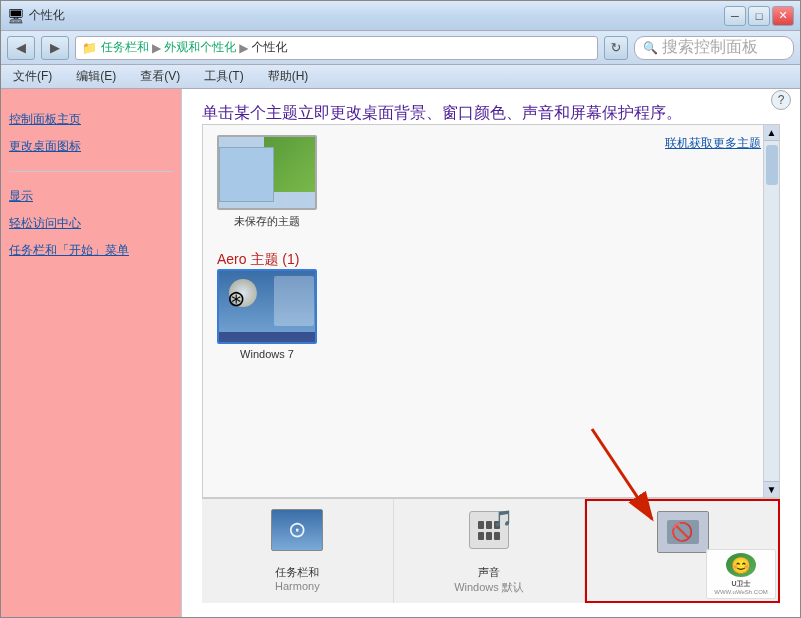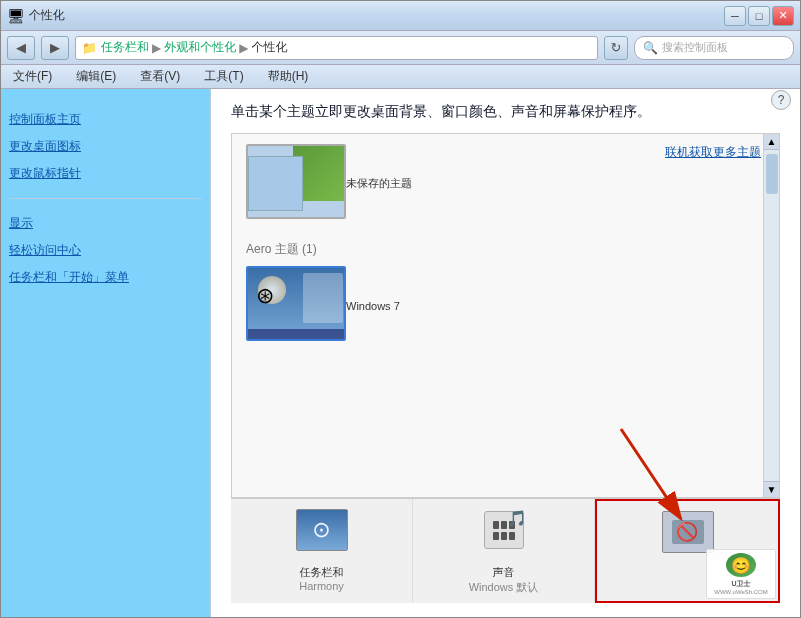--- a/index.html
+++ b/index.html
@@ -141,22 +141,22 @@
 
     
     .main-area {
       display: flex;
       flex: 1;
       overflow: hidden;
     }
 
     
     .sidebar {
-      width: 210px;
-      background: #7dd3fc;
+      width: 181px;
+      background: #fca5a5;
       border-right: 1px solid #bcd;
       padding: 10px 8px;
       display: flex;
       flex-direction: column;
       gap: 6px;
     }
     .sidebar-section-title {
       font-size: 12px;
       font-weight: bold;
       color: #444;
@@ -184,57 +184,55 @@
       flex-direction: column;
       overflow: hidden;
     }
     .content-title {
       font-size: 18px;
       font-weight: normal;
       color: #1a4a8a;
       margin-bottom: 6px;
     }
     .content-subtitle {
-      font-size: 14px;
-      color: #0f172a;
-      margin-bottom: 12px;
+      font-size: 16px;
+      color: #4c1d95;
     }
 
     
     .theme-list-container {
       flex: 1;
       border: 1px solid #ccc;
       background: #f8f8f8;
       overflow: hidden;
       display: flex;
       flex-direction: column;
       position: relative;
     }
     .theme-list-inner {
       padding: 10px 14px;
       flex: 1;
       overflow-y: auto;
     }
     .theme-section-label {
-      font-size: 12px;
-      color: #737373;
-      margin-bottom: 8px;
+      font-size: 14px;
+      color: #b91c1c;
     }
     .theme-online-link {
       position: absolute;
       top: 10px;
       right: 18px;
       font-size: 12px;
       color: #1155aa;
       cursor: pointer;
       text-decoration: underline;
     }
     .theme-item {
       display: inline-flex;
-      flex-direction: row;
+      flex-direction: column;
       align-items: center;
       margin-right: 16px;
       margin-bottom: 12px;
       cursor: pointer;
     }
     .theme-thumb {
       width: 100px;
       height: 75px;
       border: 2px solid #aaa;
       border-radius: 2px;
@@ -470,39 +468,38 @@
       <span style="margin-right:4px;">📁</span>
       <span style="color:#1a6;">任务栏和</span>
       <span class="sep">▶</span>
       <span style="color:#1a6;">外观和个性化</span>
       <span class="sep">▶</span>
       <span>个性化</span>
     </div>
     <div class="refresh-btn">↻</div>
     <div class="search-box">
       <span>🔍</span>
-      <span style="color:#aaa; font-size:11px;">搜索控制面板</span>
+      <span style="color:#aaa; font-size:16px;">搜索控制面板</span>
     </div>
   </div>
 
   <div class="menu-bar">
     <span class="menu-item">文件(F)</span>
     <span class="menu-item">编辑(E)</span>
     <span class="menu-item">查看(V)</span>
     <span class="menu-item">工具(T)</span>
     <span class="menu-item">帮助(H)</span>
   </div>
 
   <div class="main-area">
 
     <div class="sidebar">
       <div class="sidebar-section-title"></div>
       <span class="sidebar-link">控制面板主页</span>
       <span class="sidebar-link">更改桌面图标</span>
-      <span class="sidebar-link">更改鼠标指针</span>
 
       <div class="sidebar-divider"></div>
 
       <span class="sidebar-link">显示</span>
       <span class="sidebar-link">轻松访问中心</span>
       <span class="sidebar-link">任务栏和「开始」菜单</span>
     </div>
 
     <div class="content-area">
 

